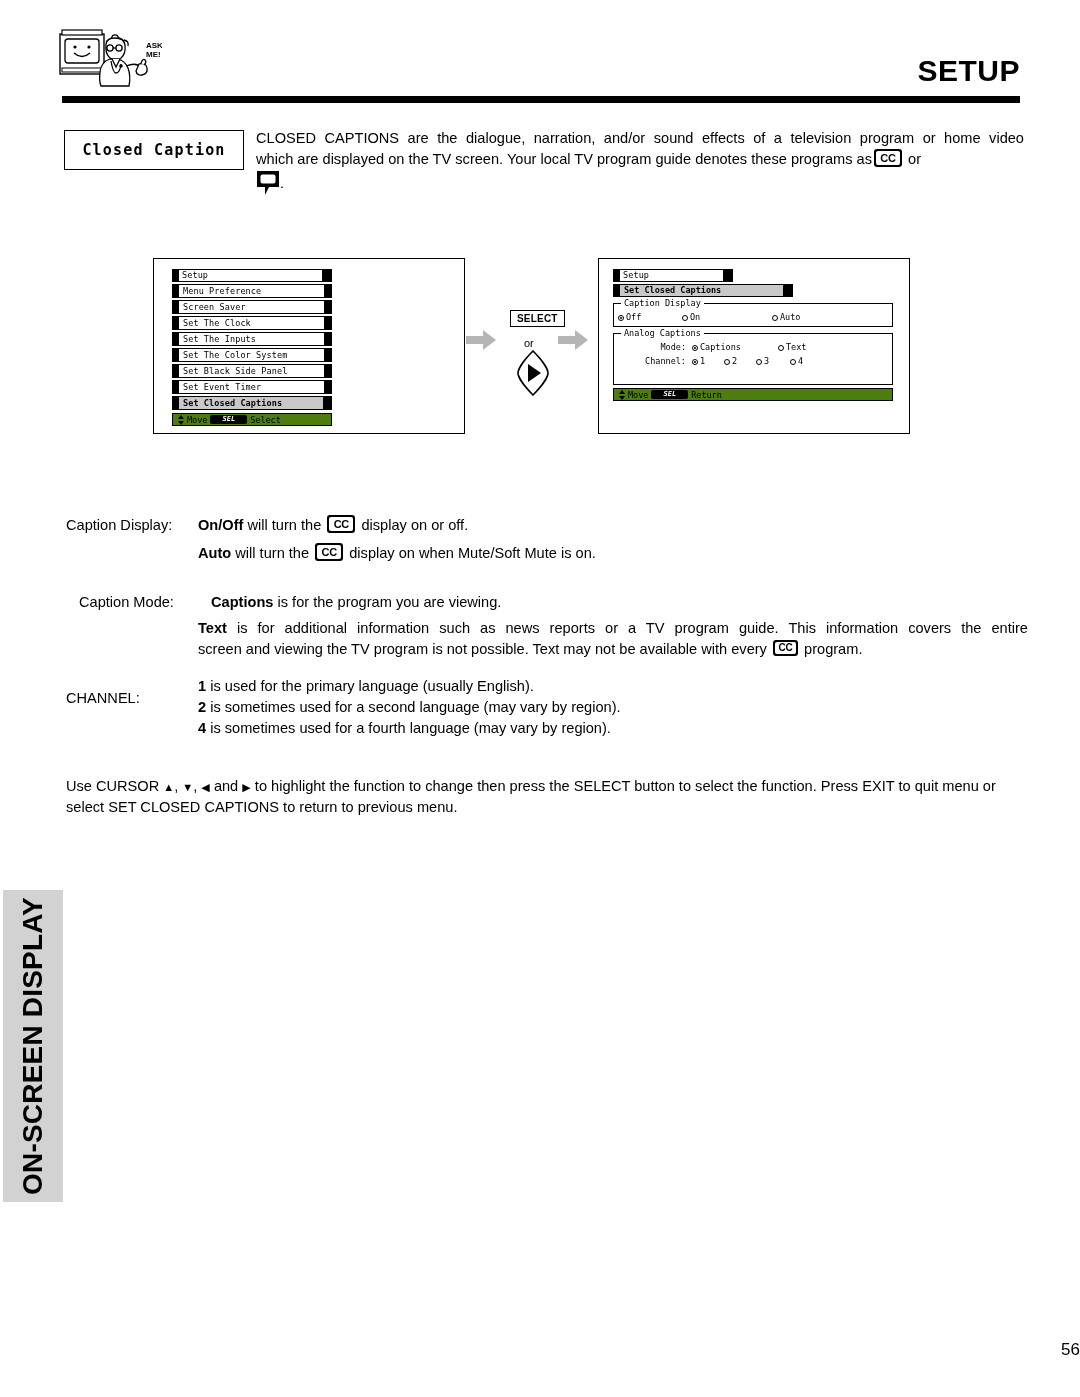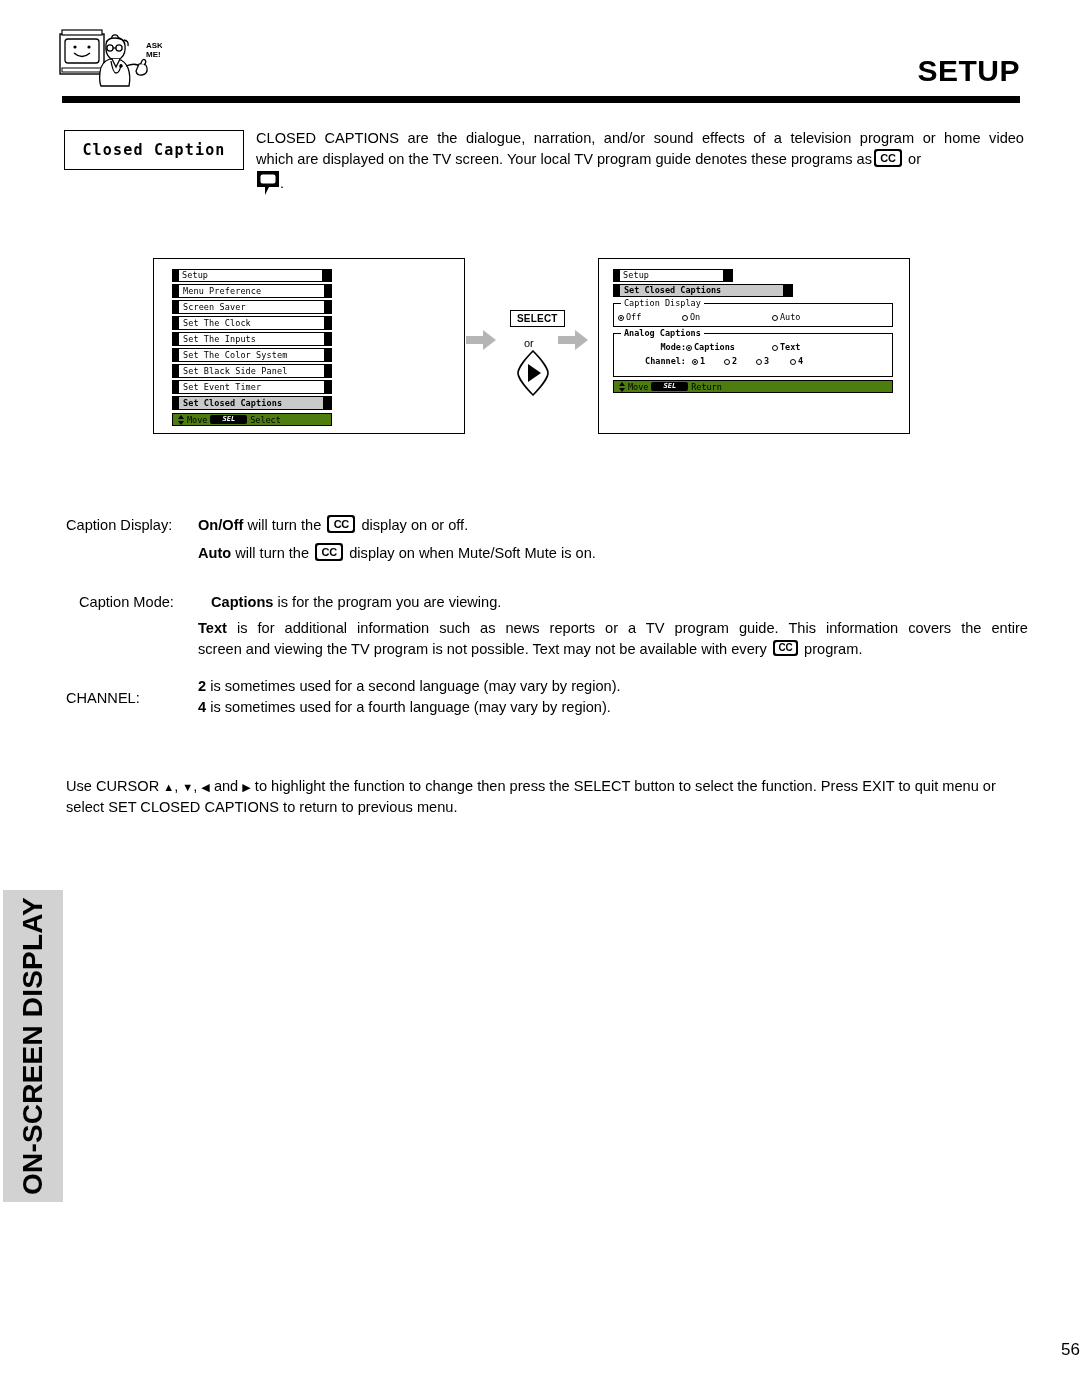--- a/index.html
+++ b/index.html
@@ -580,24 +580,24 @@
         <div class="radio-row" style="margin-top:2px;">
           <span class="radio on"></span>
           <span class="rlabel" style="width:52px">Off</span>
           <span class="radio"></span>
           <span class="rlabel" style="width:78px">On</span>
           <span class="radio"></span>
           <span class="rlabel">Auto</span>
         </div>
       </div>
 
-      <div class="fieldset" style="height:44px;font-weight:bold;">
+      <div class="fieldset" style="height:52px;">
         <span class="legend">Analog Captions</span>
         <div class="radio-row" style="margin-top:2px;">
-          <span class="rfield-label" style="width:68px; text-align:right; ">Mode:</span>
+          <span class="rfield-label" style="width:68px; text-align:right; padding-right:6px;">Mode:</span>
           <span class="radio on"></span>
           <span class="rlabel" style="width:74px">Captions</span>
           <span class="radio"></span>
           <span class="rlabel">Text</span>
         </div>
         <div class="radio-row" style="margin-top:3px;">
           <span class="rfield-label" style="width:68px; text-align:right; padding-right:6px;">Channel:</span>
           <span class="radio on"></span>
           <span class="rlabel" style="width:20px">1</span>
           <span class="radio"></span>
@@ -631,20 +631,21 @@
   <span class="lbl-col">Caption Mode:</span><span class="b">Captions</span> <span>is for the program you are viewing.</span>
 </div>
 
 <div class="bodytext" id="text-row">
   <span class="ln j"><span class="b">Text</span> <span>is for additional information such as news reports or a TV program guide.  This information covers the entire</span></span>
   <span class="ln"><span>screen and viewing the TV program is not possible.  Text may not be available with every</span> <span class="cc-glyph sm"></span> <span>program.</span></span>
 </div>
 
 <div class="bodytext" id="channel-row">
   <span class="lbl-col" style="vertical-align:top">CHANNEL:</span><span class="chan-list">
+    <span class="chan-line"><span class="b">1</span> <span>is used for the primary language (usually English).</span></span>
     <span class="chan-line"><span class="b">2</span> <span>is sometimes used for a second language (may vary by region).</span></span>
     <span class="chan-line"><span class="b">4</span> <span>is sometimes used for a fourth language (may vary by region).</span></span>
   </span>
 </div>
 
 <div class="bodytext" id="closing-row">
   <span class="ln"><span>Use CURSOR</span> <span class="tri">▲</span><span>,</span> <span class="tri">▼</span><span>,</span> <span class="tri">◀</span> <span>and</span> <span class="tri">▶</span> <span>to highlight the function to change then press the SELECT button to select the function.</span></span>
   <span class="ln">Press EXIT to quit menu or select SET CLOSED CAPTIONS to return to previous menu.</span>
 </div>
 

